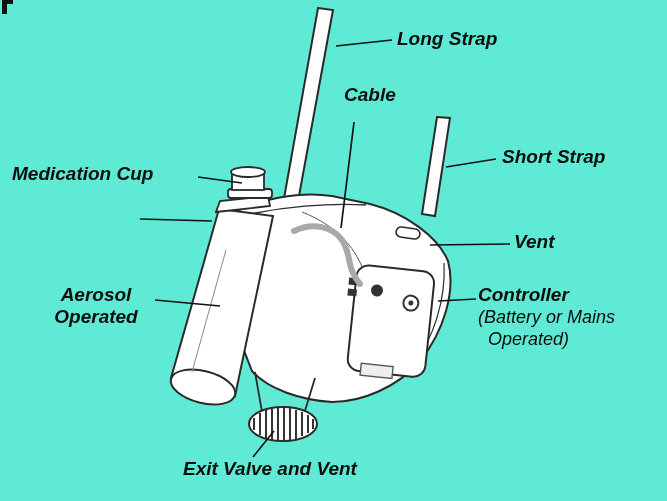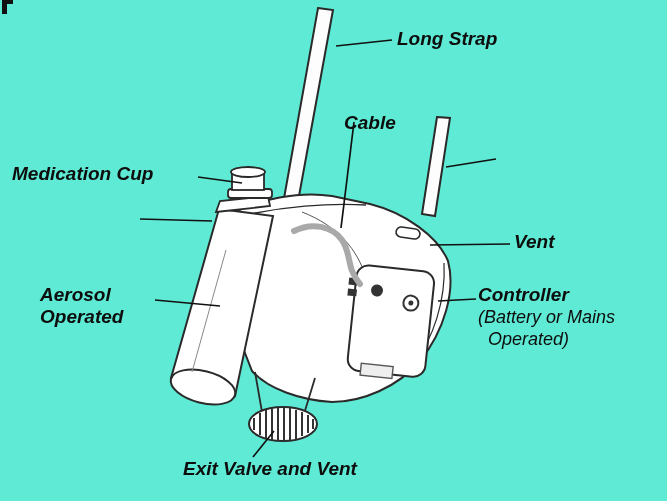--- a/index.html
+++ b/index.html
@@ -23,21 +23,21 @@
   .label {
     position: absolute;
     color: #0d0d0d;
     font-size: 19px;
     font-weight: bold;
     font-style: italic;
     white-space: nowrap;
     line-height: 22px;
   }
   .label.center {
-    text-align: left;
+    text-align: center;
   }
   .label .note {
     font-weight: normal;
     font-size: 18px;
     display: block;
   }
   .label .note.indent {
     padding-left: 10px;
   }
 </style>
@@ -130,22 +130,23 @@
       <line x1="140" y1="219" x2="212" y2="221"></line>
       <line x1="430" y1="245" x2="510" y2="244"></line>
       <line x1="155" y1="300" x2="220" y2="306"></line>
       <line x1="438" y1="301" x2="476" y2="299"></line>
       <line x1="274" y1="431" x2="253" y2="457"></line>
     </g>
   </svg>
 
   <div class="label" style="left:397px; top:28px;">Long Strap</div>
 
-  <div class="label" style="left:344px; top:112px;">Cable</div>
+  <div class="label" style="left:344px; top:84px;">Cable</div>
 
+  <div class="label" style="left:502px; top:146px;">Short Strap</div>
 
   <div class="label" style="left:12px; top:163px;text-align:right;">Medication Cup</div>
 
 
   <div class="label" style="left:514px; top:231px;">Vent</div>
 
   <div class="label center" style="left:40px; top:284px; width:112px;">
     <span style="display:block;">Aerosol</span>
     <span style="display:block;">Operated</span>
   </div>

